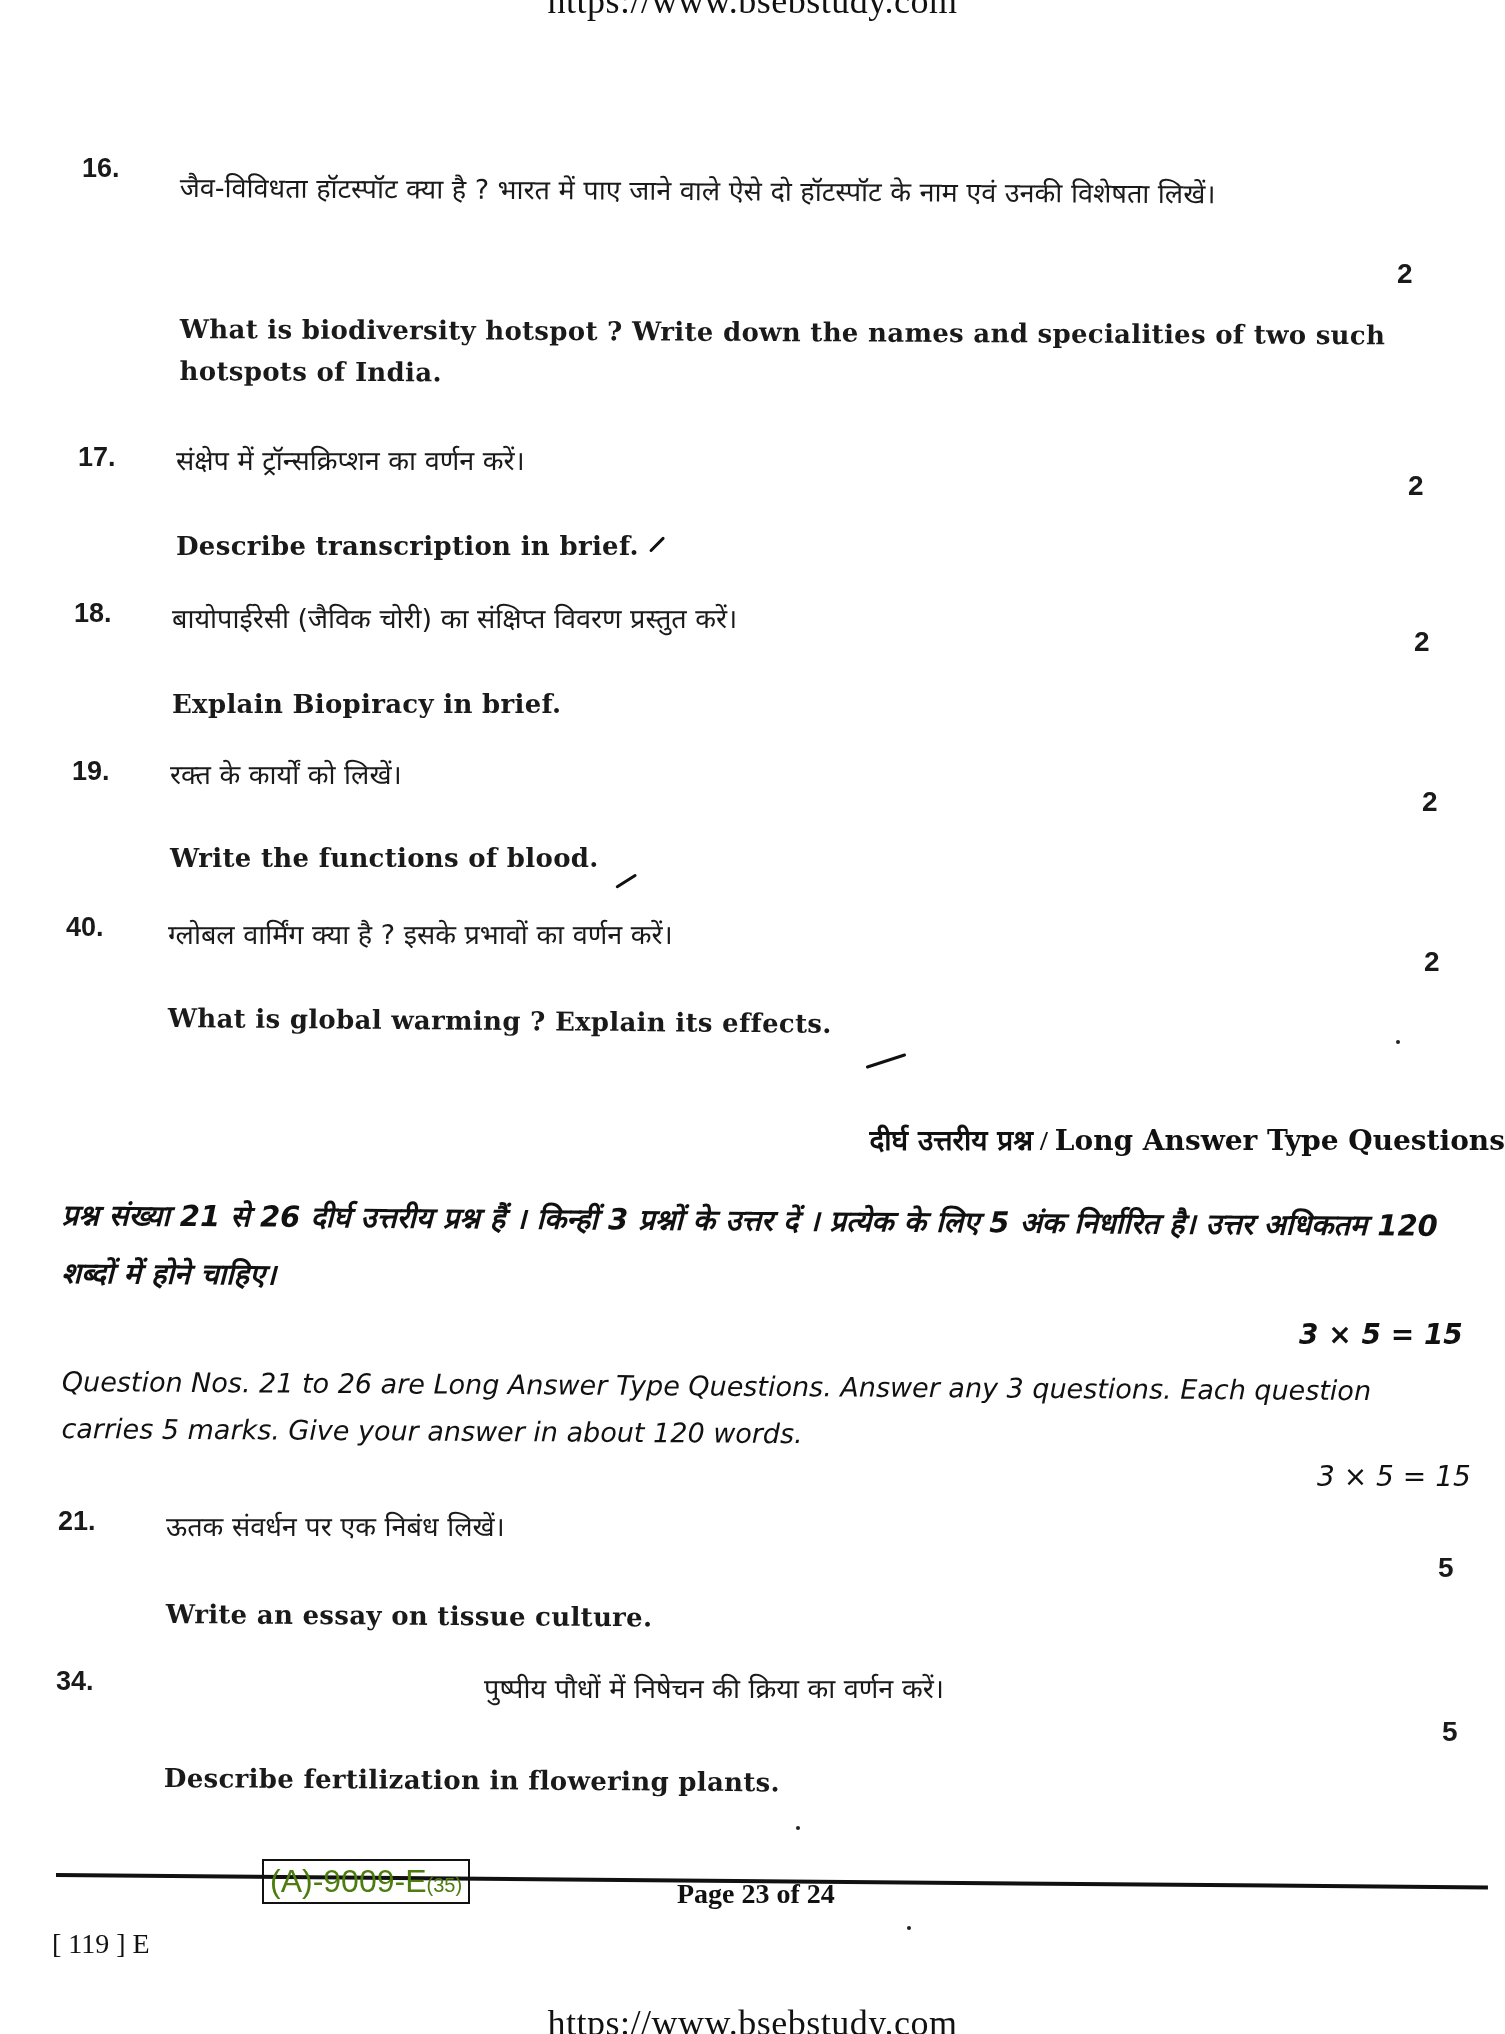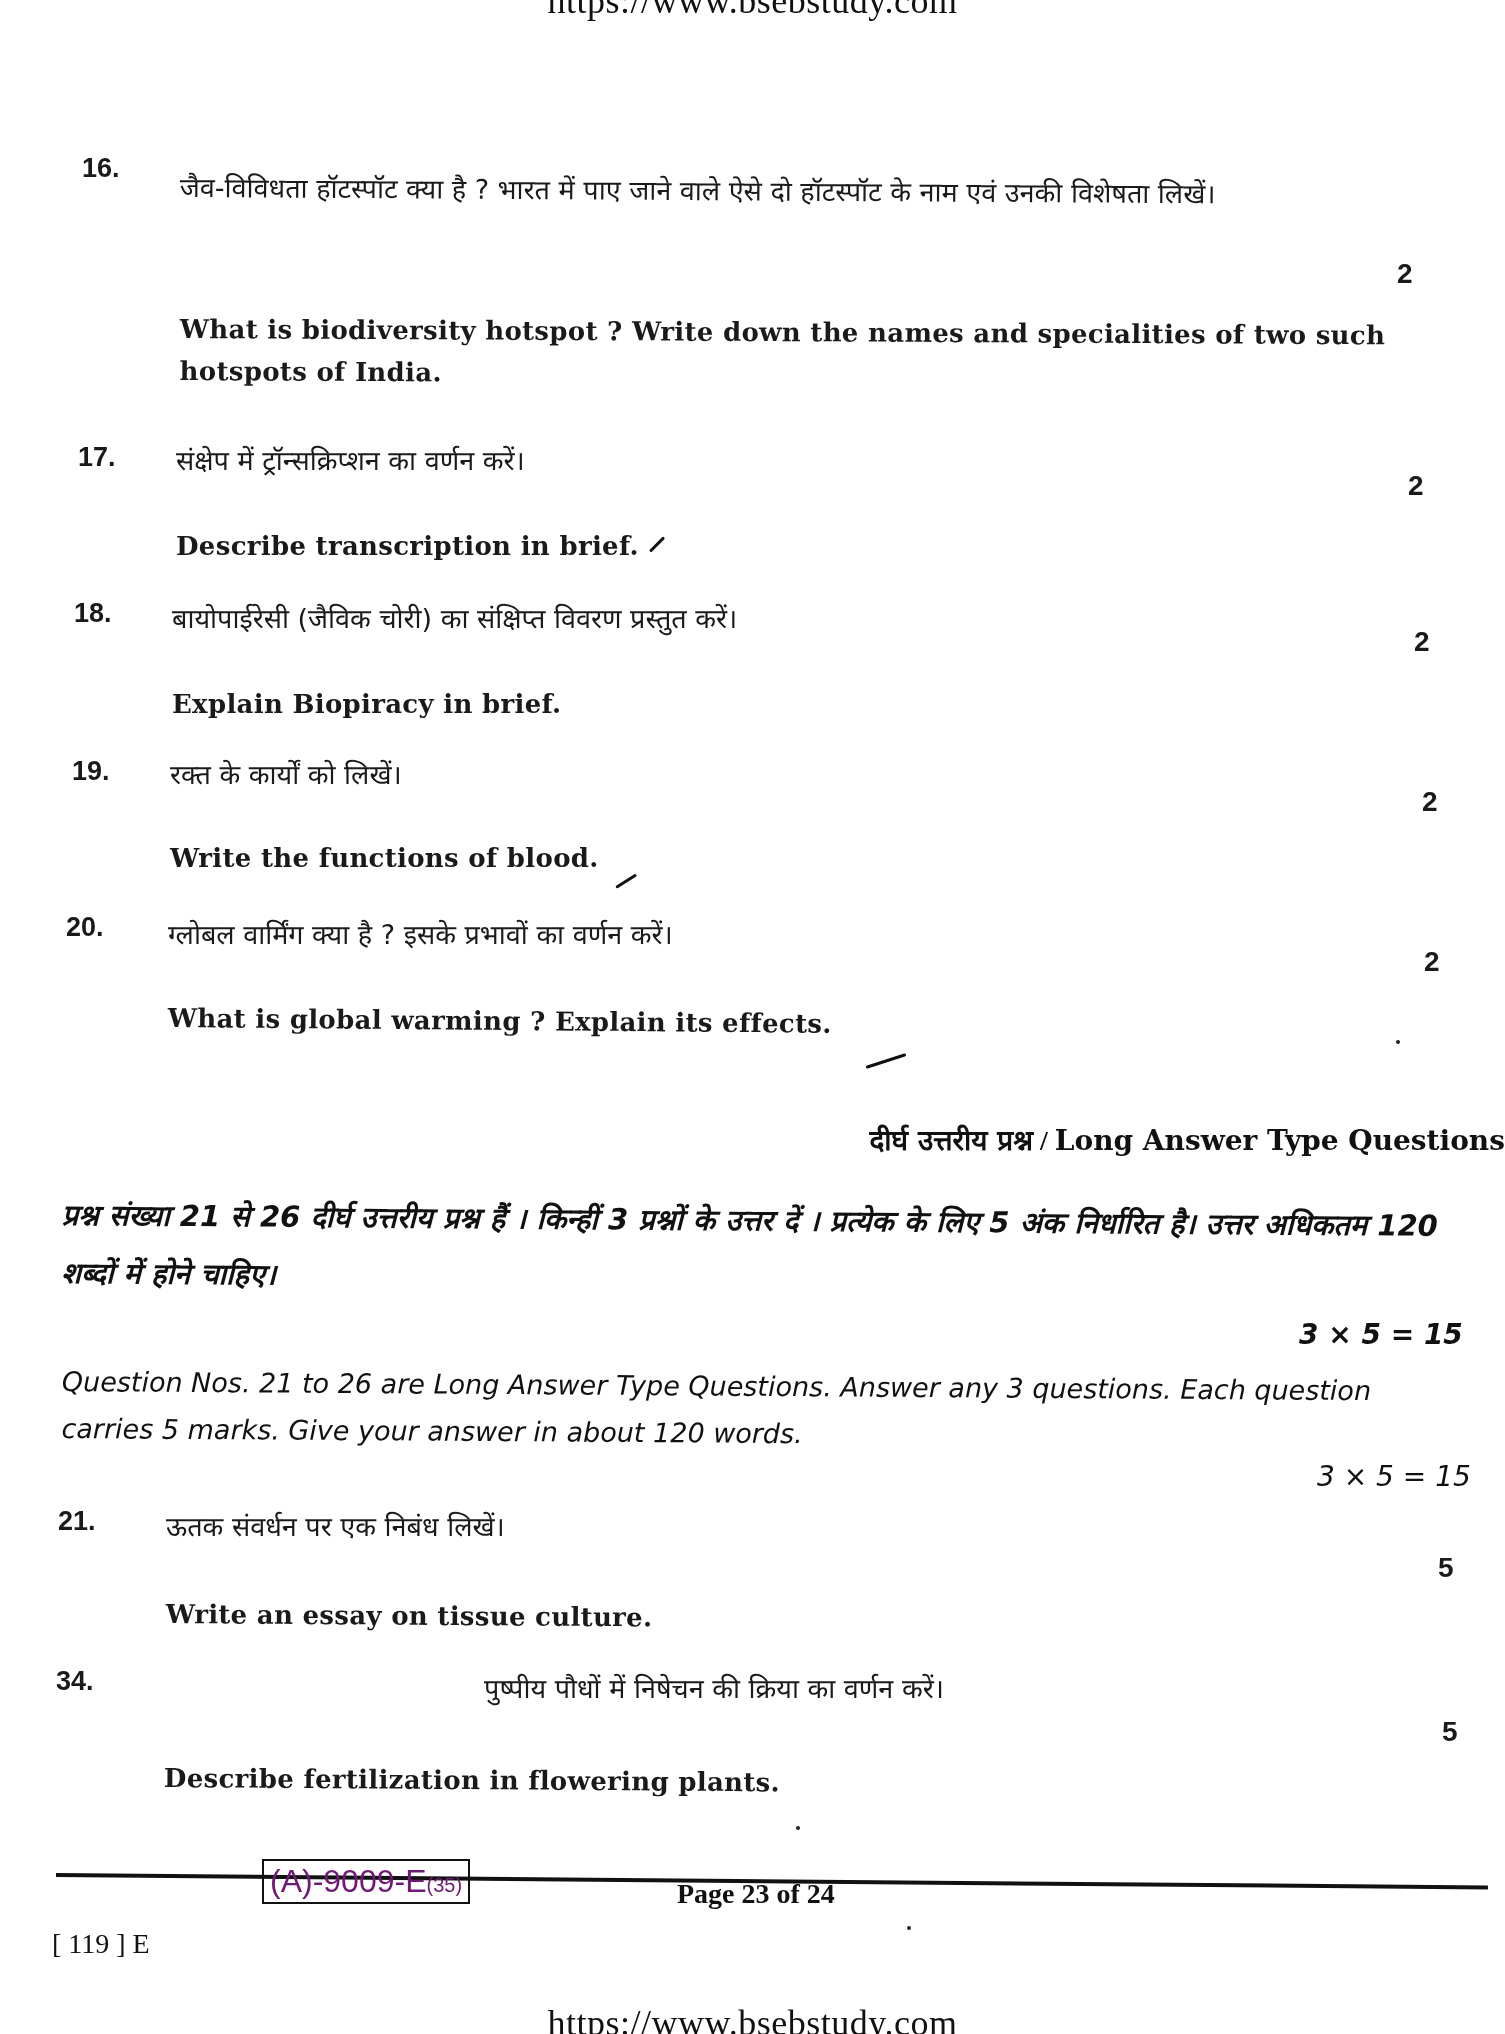--- a/index.html
+++ b/index.html
@@ -21,21 +21,21 @@
     .section-head .hi-part { font-family: "DejaVu Sans", sans-serif; }
     .section-head .en-part { font-family: "DejaVu Serif", serif; }
 
     .instr-hi { position: absolute; left: 62px; width: 1400px; font-family: "DejaVu Sans", sans-serif; font-size: 29px; font-weight: bold; font-style: italic; line-height: 2.0; color: #111; }
     .instr-en { position: absolute; left: 62px; width: 1400px; font-family: "DejaVu Sans", sans-serif; font-size: 27px; font-style: italic; line-height: 1.75; color: #111; transform: rotate(0.4deg); transform-origin: left top; }
     .formula { position: absolute; font-family: "DejaVu Sans", sans-serif; font-size: 28px; font-weight: bold; font-style: italic; color: #111; margin-left: 27px; }
     .formula.light { font-weight: normal; }
 
     .footer-rule { position: absolute; left: 56px; top: 1873px; width: 1432px; height: 4px; background: #111; transform: rotate(0.5deg); transform-origin: left center; }
     .footer-code { position: absolute; left: 52px; top: 1928px; font-family: "Liberation Serif", serif; font-size: 28px; color: #111; }
-    .footer-box { position: absolute; left: 262px; top: 1859px; border: 2px solid #111; padding: 2px 6px; font-family: "Liberation Sans", sans-serif; font-size: 32px; color: #701a75; }
+    .footer-box { position: absolute; left: 262px; top: 1859px; border: 2px solid #111; padding: 2px 6px; font-family: "Liberation Sans", sans-serif; font-size: 32px; color: #4d7c0f; }
     .footer-box sub { font-size: 20px; vertical-align: baseline; }
     .footer-page { position: absolute; left: 677px; top: 1878px; font-family: "Liberation Serif", serif; font-size: 28px; font-weight: bold; color: #111; }
 
     .dot { position: absolute; width: 4px; height: 4px; background: #222; border-radius: 50%; }
   </style>
 </head>
 <body>
 
 <div class="url top">https://www.bsebstudy.com</div>
 
@@ -63,21 +63,21 @@
 
 <div>
   <span class="qnum" style="left:72px; top:756px;">19.</span>
   <div class="hi" style="left:170px; top:754px; width:1000px;">रक्त के कार्यों को लिखें।</div>
   <span class="marks" style="left:1422px; top:786px;">2</span>
   <div class="en" style="left:170px; top:838px; width:1000px;">Write the functions of blood.</div>
   <div class="tick" style="left:616px; top:886px; width:24px; transform:rotate(-32deg);"></div>
 </div>
 
 <div>
-  <span class="qnum" style="left:66px; top:912px;">20.</span>
+  <span class="qnum" style="left:66px; top:912px;">40.</span>
   <div class="hi" style="left:168px; top:914px; width:1100px;">ग्लोबल वार्मिंग क्या है ? इसके प्रभावों का वर्णन करें।</div>
   <span class="marks" style="left:1424px; top:946px;">2</span>
   <div class="en" style="left:168px; top:998px; width:1000px; transform:rotate(0.5deg); transform-origin:left top;">What is global warming ? Explain its effects.</div>
   <div class="tick" style="left:866px; top:1066px; width:42px; transform:rotate(-18deg);"></div>
   <div class="dot" style="left:1396px; top:1040px;"></div>
 </div>
 
 <div class="section-head">
   <span class="hi-part">दीर्घ उत्तरीय प्रश्न</span><span> / </span><span class="en-part">Long Answer Type Questions</span>
 </div>

